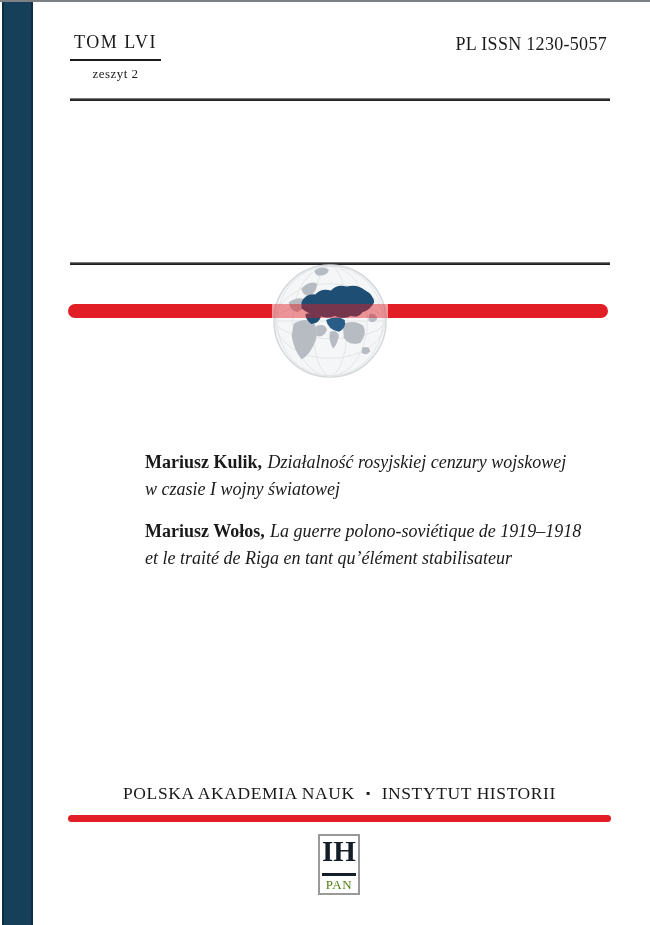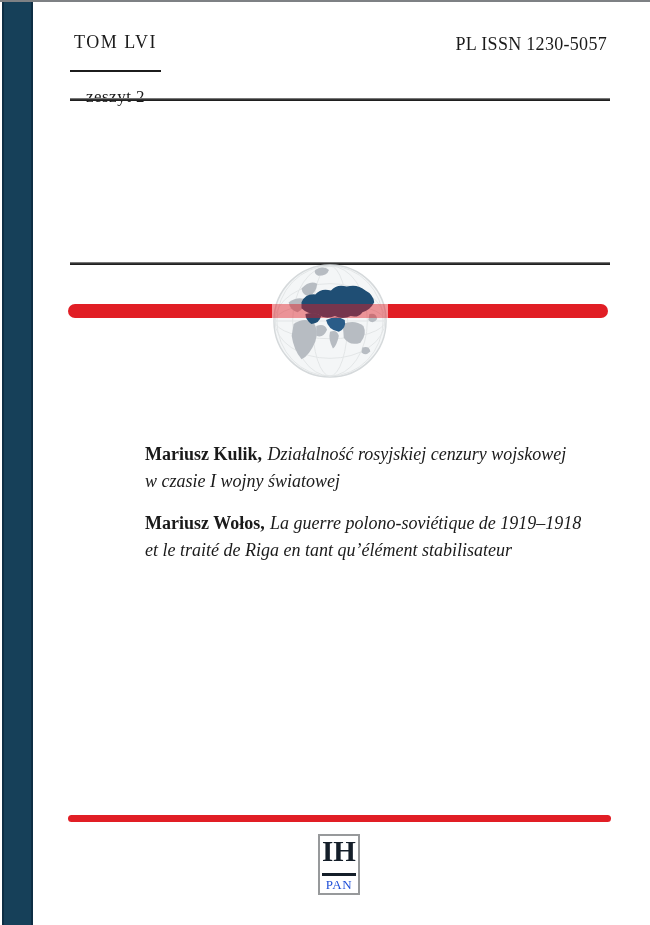--- a/index.html
+++ b/index.html
@@ -9,22 +9,22 @@
   }
   .top-edge{position:absolute;top:0;left:0;width:650px;height:2px;background:#7e8184;}
   .side-band{
     position:absolute;left:2px;top:2px;bottom:0;width:27px;
     background:var(--band-navy,#164059);
     border-left:2px solid var(--band-edge,#0d2e44);
     border-right:2px solid var(--band-edge,#0d2e44);
   }
   
   .volume-block{position:absolute;left:70px;top:32px;text-align:center;}
-  .volume{font-size:18px;letter-spacing:1.5px;border-bottom:2px solid #1c1c1c;padding:0 4px 17px 4px;}
-  .issue{font-size:17px;padding-top:15px;letter-spacing:.5px;}
+  .volume{font-size:18px;letter-spacing:1.5px;border-bottom:2px solid #1c1c1c;padding:0 4px 6px 4px;}
+  .issue{font-size:13px;padding-top:5px;letter-spacing:.5px;}
   .issn{position:absolute;right:43px;top:34px;font-size:18px;letter-spacing:.3px;}
   
   .rule{position:absolute;left:70px;width:540px;height:3px;
     background:linear-gradient(180deg,#9a9a9a 0%,#1f1f1f 60%,#1f1f1f 100%);}
   .rule-1{top:98px;}
   .rule-2{top:262px;}
   
   .journal-title{
     position:absolute;left:68px;top:104px;width:543px;text-align:center;
     color:var(--title-blue,#1d4e74);font-size:40px;line-height:48px;
@@ -33,36 +33,36 @@
   
   .globe{position:absolute;left:272px;top:263px;width:116px;height:116px;}
   .globe svg{display:block;width:116px;height:116px;}
   
   .redbar-left,.redbar-right,.redbar-mid{position:absolute;top:304px;height:14px;}
   .redbar-left{left:68px;width:204px;background:var(--accent-red,#e11e25);border-radius:7px 0 0 7px;}
   .redbar-mid{left:272px;width:116px;background:rgba(224,27,34,.45);}
   .redbar-right{left:388px;width:220px;background:var(--accent-red,#e11e25);border-radius:0 7px 7px 0;}
   
   .articles{position:absolute;left:145px;top:437px;width:450px;font-size:18px;line-height:27px;}
-  .article{margin:4px 0 15px 0;}
+  .article{margin:12px 0 15px 0;}
   .article .author{font-weight:bold;margin-right:.3em;}
   .article .t{font-style:italic;}
   
   .publisher{position:absolute;left:68px;top:783px;width:543px;text-align:center;
     font-size:17.5px;letter-spacing:.6px;color:#191919;white-space:nowrap;}
   .publisher .bullet{font-size:12px;vertical-align:2px;margin:0 11px;}
   
   .redbar-bottom{position:absolute;left:68px;top:815px;width:543px;height:7px;
     background:var(--accent-red,#e11e25);border-radius:4px;}
   
   .logo{position:absolute;left:318px;top:834px;width:34px;
     border:2px solid #97999b;background:#fff;padding:1px 2px 0 2px;text-align:center;}
   .logo-ih{font-size:29px;line-height:29px;font-weight:bold;color:#141e29;
     border-bottom:3px solid #141e29;padding-bottom:7px;letter-spacing:0px;}
-  .logo-pan{font-size:13px;line-height:17px;color:#1d4ed8;letter-spacing:.5px;}
+  .logo-pan{font-size:13px;line-height:17px;color:#4d7c0f;letter-spacing:.5px;}
 </style>
 </head>
 <body>
 
 <div class="page">
 
   <div class="top-edge"></div>
   <div class="side-band"></div>
 
   <div class="volume-block">
@@ -112,20 +112,23 @@
     <p class="article">
       <span class="author">Mariusz Kulik,</span><span class="t">Działalność rosyjskiej cenzury wojskowej</span><br>
       <span class="t">w czasie I wojny światowej</span>
     </p>
     <p class="article">
       <span class="author">Mariusz Wołos,</span><span class="t">La guerre polono-soviétique de 1919–1918</span><br>
       <span class="t">et le traité de Riga en tant qu’élément stabilisateur</span><br>
     </p>
   </div>
 
+  <div class="publisher">
+    <span>POLSKA AKADEMIA NAUK</span><span class="bullet">▪</span><span>INSTYTUT HISTORII</span>
+  </div>
 
   <div class="redbar-bottom"></div>
 
   <div class="logo">
     <div class="logo-ih">IH</div>
     <div class="logo-pan">PAN</div>
   </div>
 
 </div>
 

